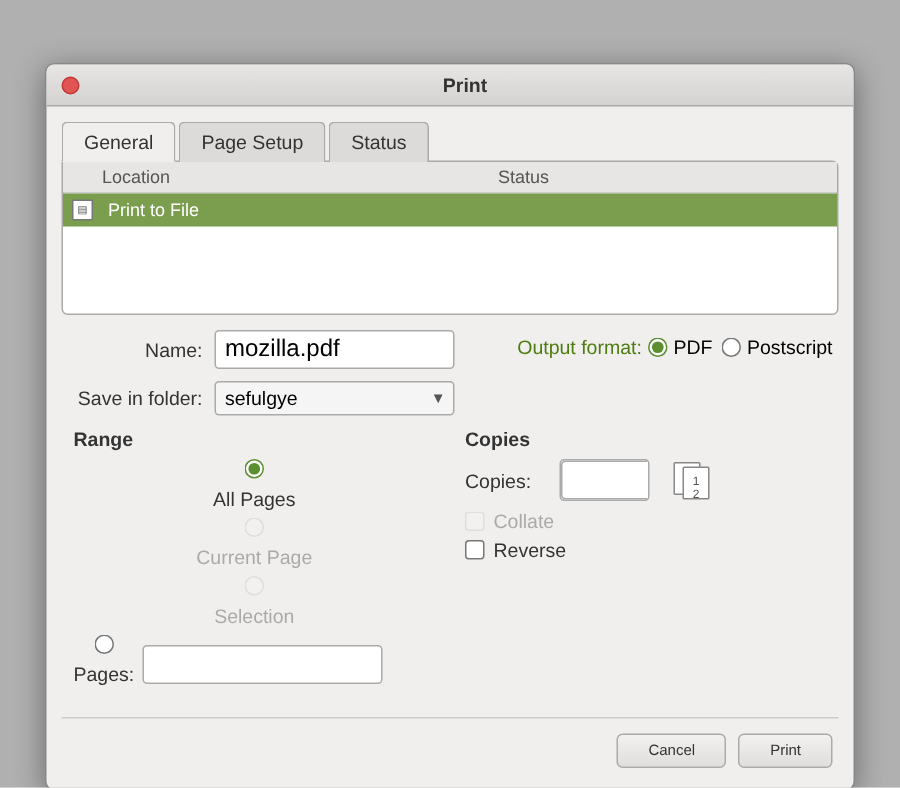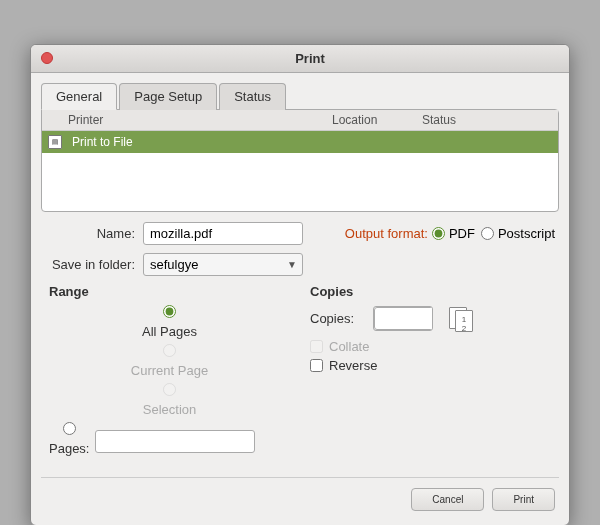--- a/index.html
+++ b/index.html
@@ -148,21 +148,21 @@
     .form-label {
       width: 90px;
       text-align: right;
       font-size: 13px;
       color: #333;
     }
     input[type="text"] {
       border: 1px solid #aaa;
       border-radius: 3px;
       padding: 3px 6px;
-      font-size: 13px;
+      font-size: 16px;
       background: white;
       width: 160px;
     }
     .select-wrapper {
       position: relative;
       display: inline-block;
     }
     select {
       appearance: none;
       -webkit-appearance: none;
@@ -177,21 +177,21 @@
     .select-arrow {
       position: absolute;
       right: 6px; top: 50%;
       transform: translateY(-50%);
       font-size: 10px;
       color: #555;
       pointer-events: none;
     }
     .output-format-label {
       font-size: 13px;
-      color: #c2410c;
+      color: #4d7c0f;
       margin-right: 4px;
     }
     .radio-group {
       display: flex;
       align-items: center;
       gap: 6px;
     }
     
     .radio-item {
       display: flex;
@@ -351,21 +351,20 @@
 
     <div class="tabs">
       <div class="tab active">General</div>
       <div class="tab">Page Setup</div>
       <div class="tab">Status</div>
     </div>
 
     <div class="printer-area">
       <div class="printer-table-header">
         <span></span>
-        <span class="header-cell">Printer</span>
         <span class="header-cell">Location</span>
         <span class="header-cell">Status</span>
       </div>
       <div class="printer-list-body">
 
         <div class="printer-row selected">
           <div>
             <div class="ptf-icon">▤</div>
           </div>
           <span>Print to File</span>

